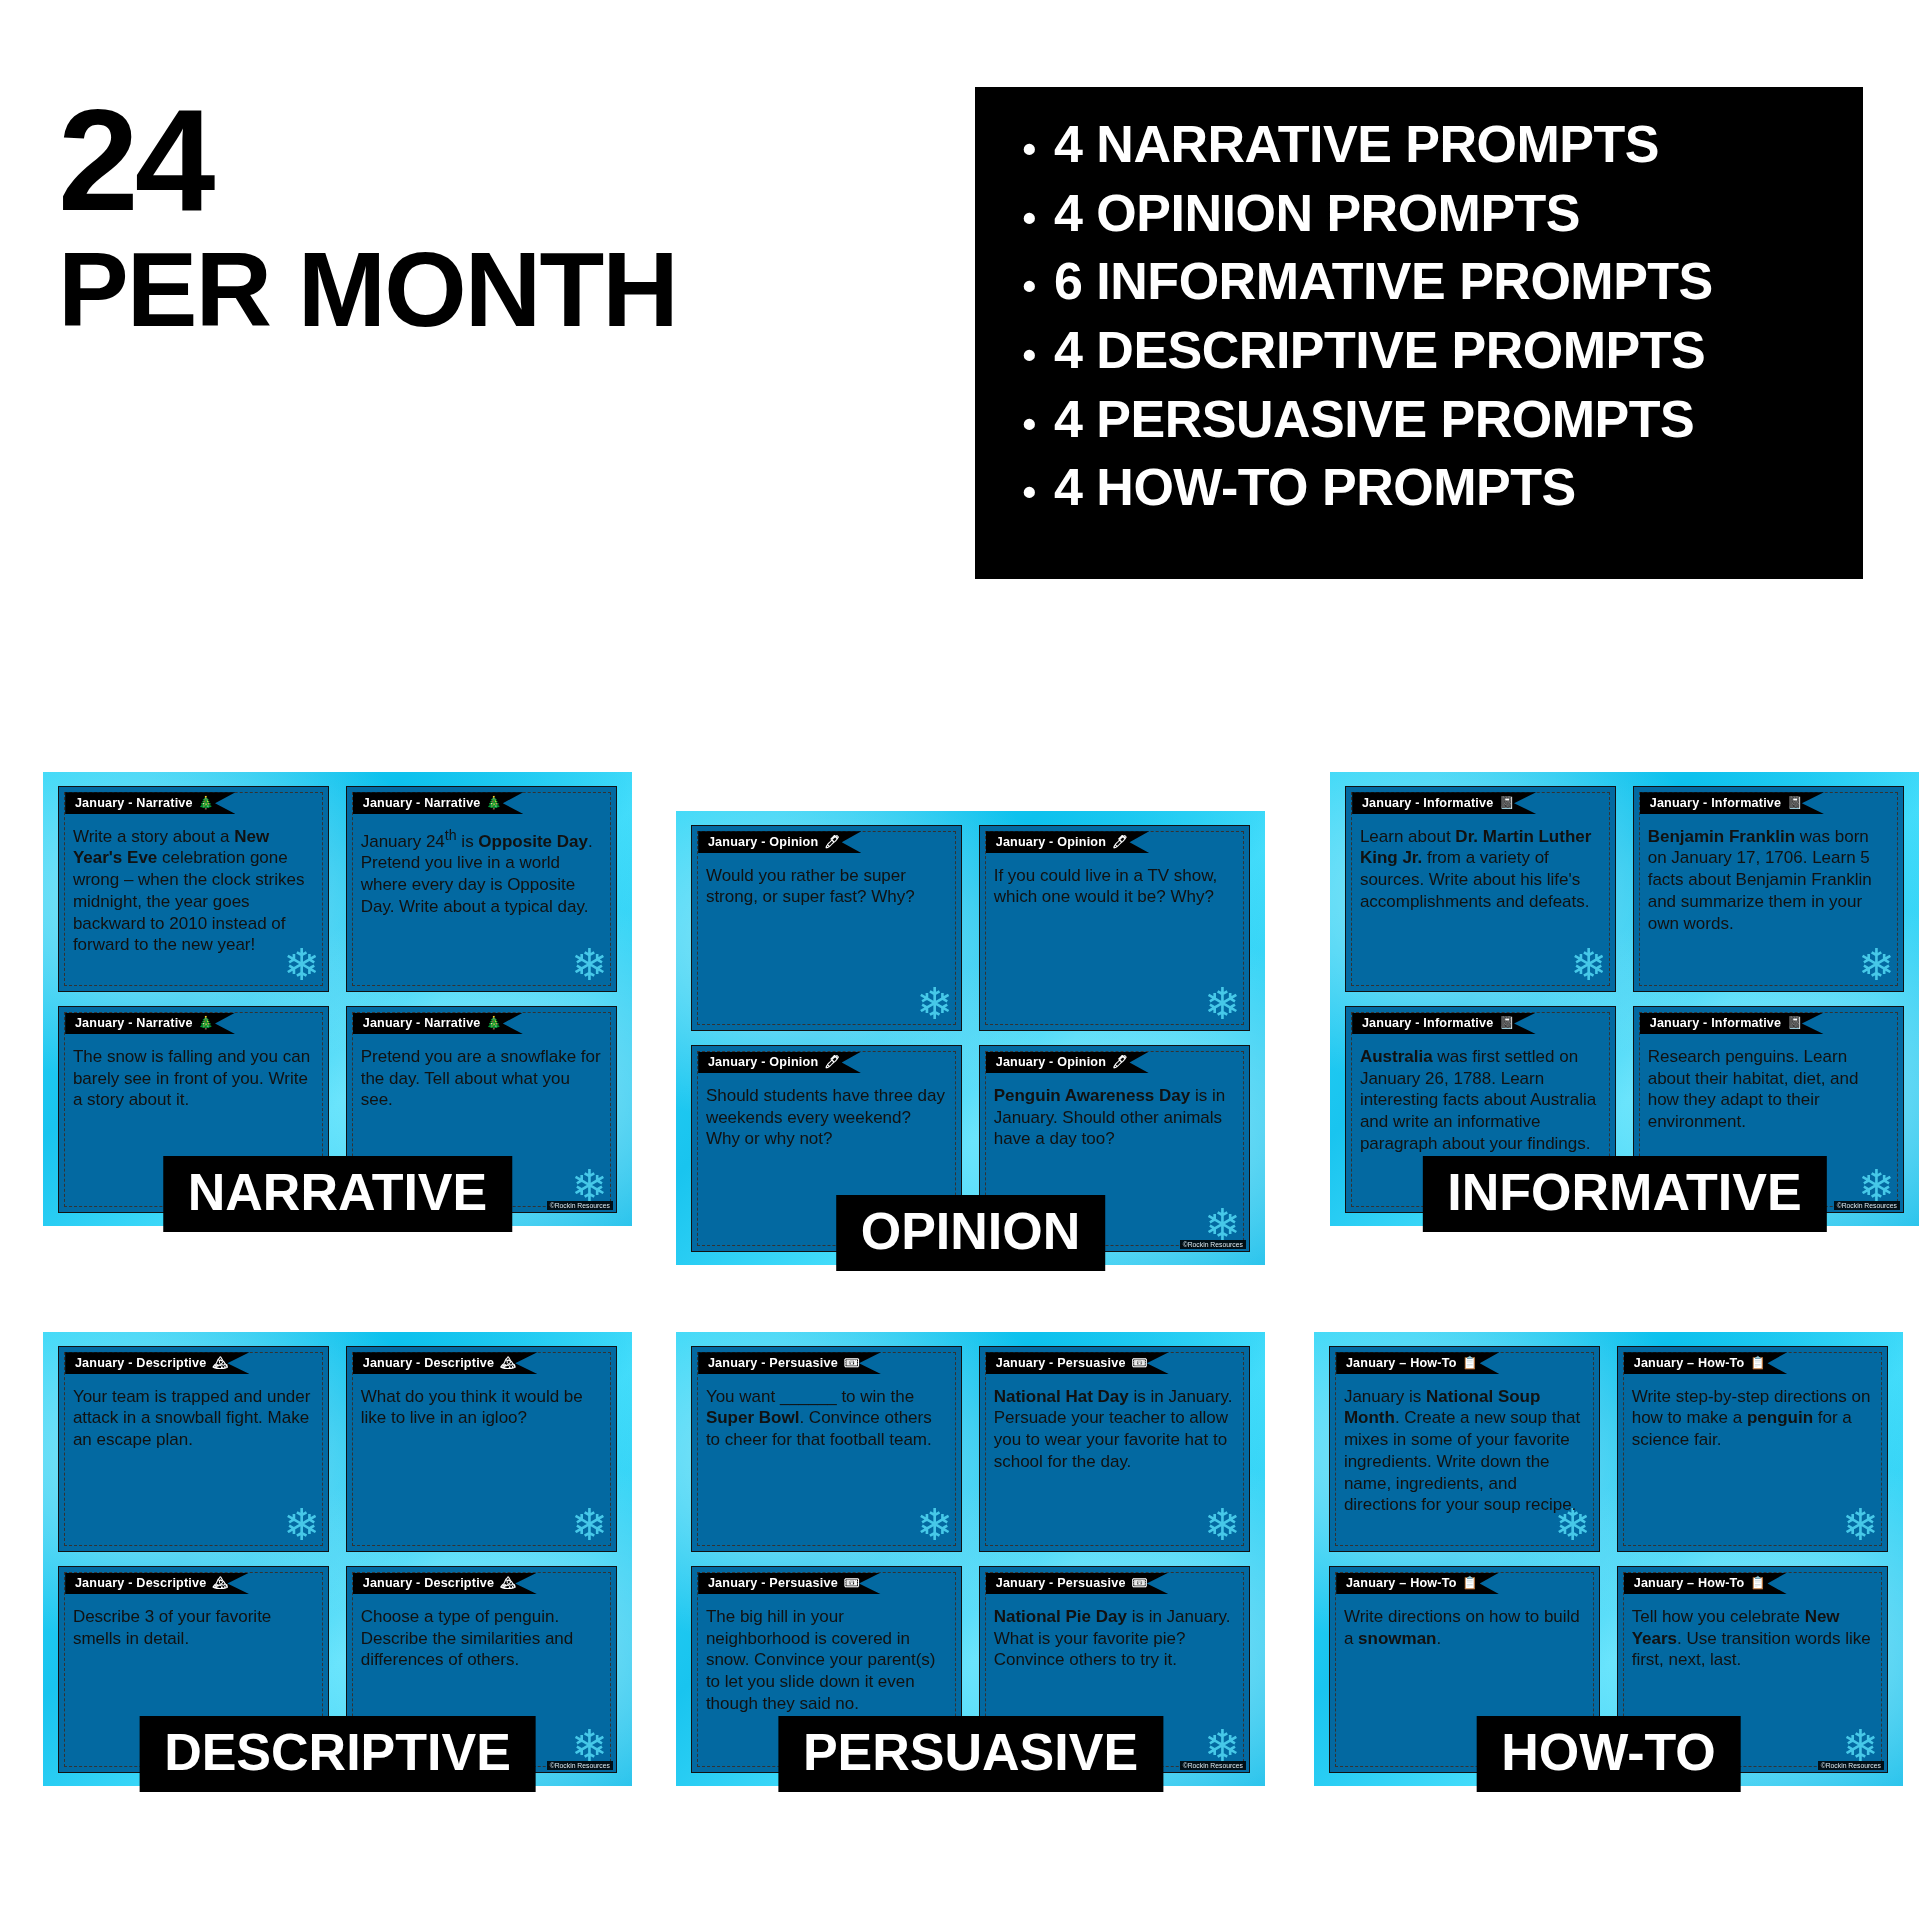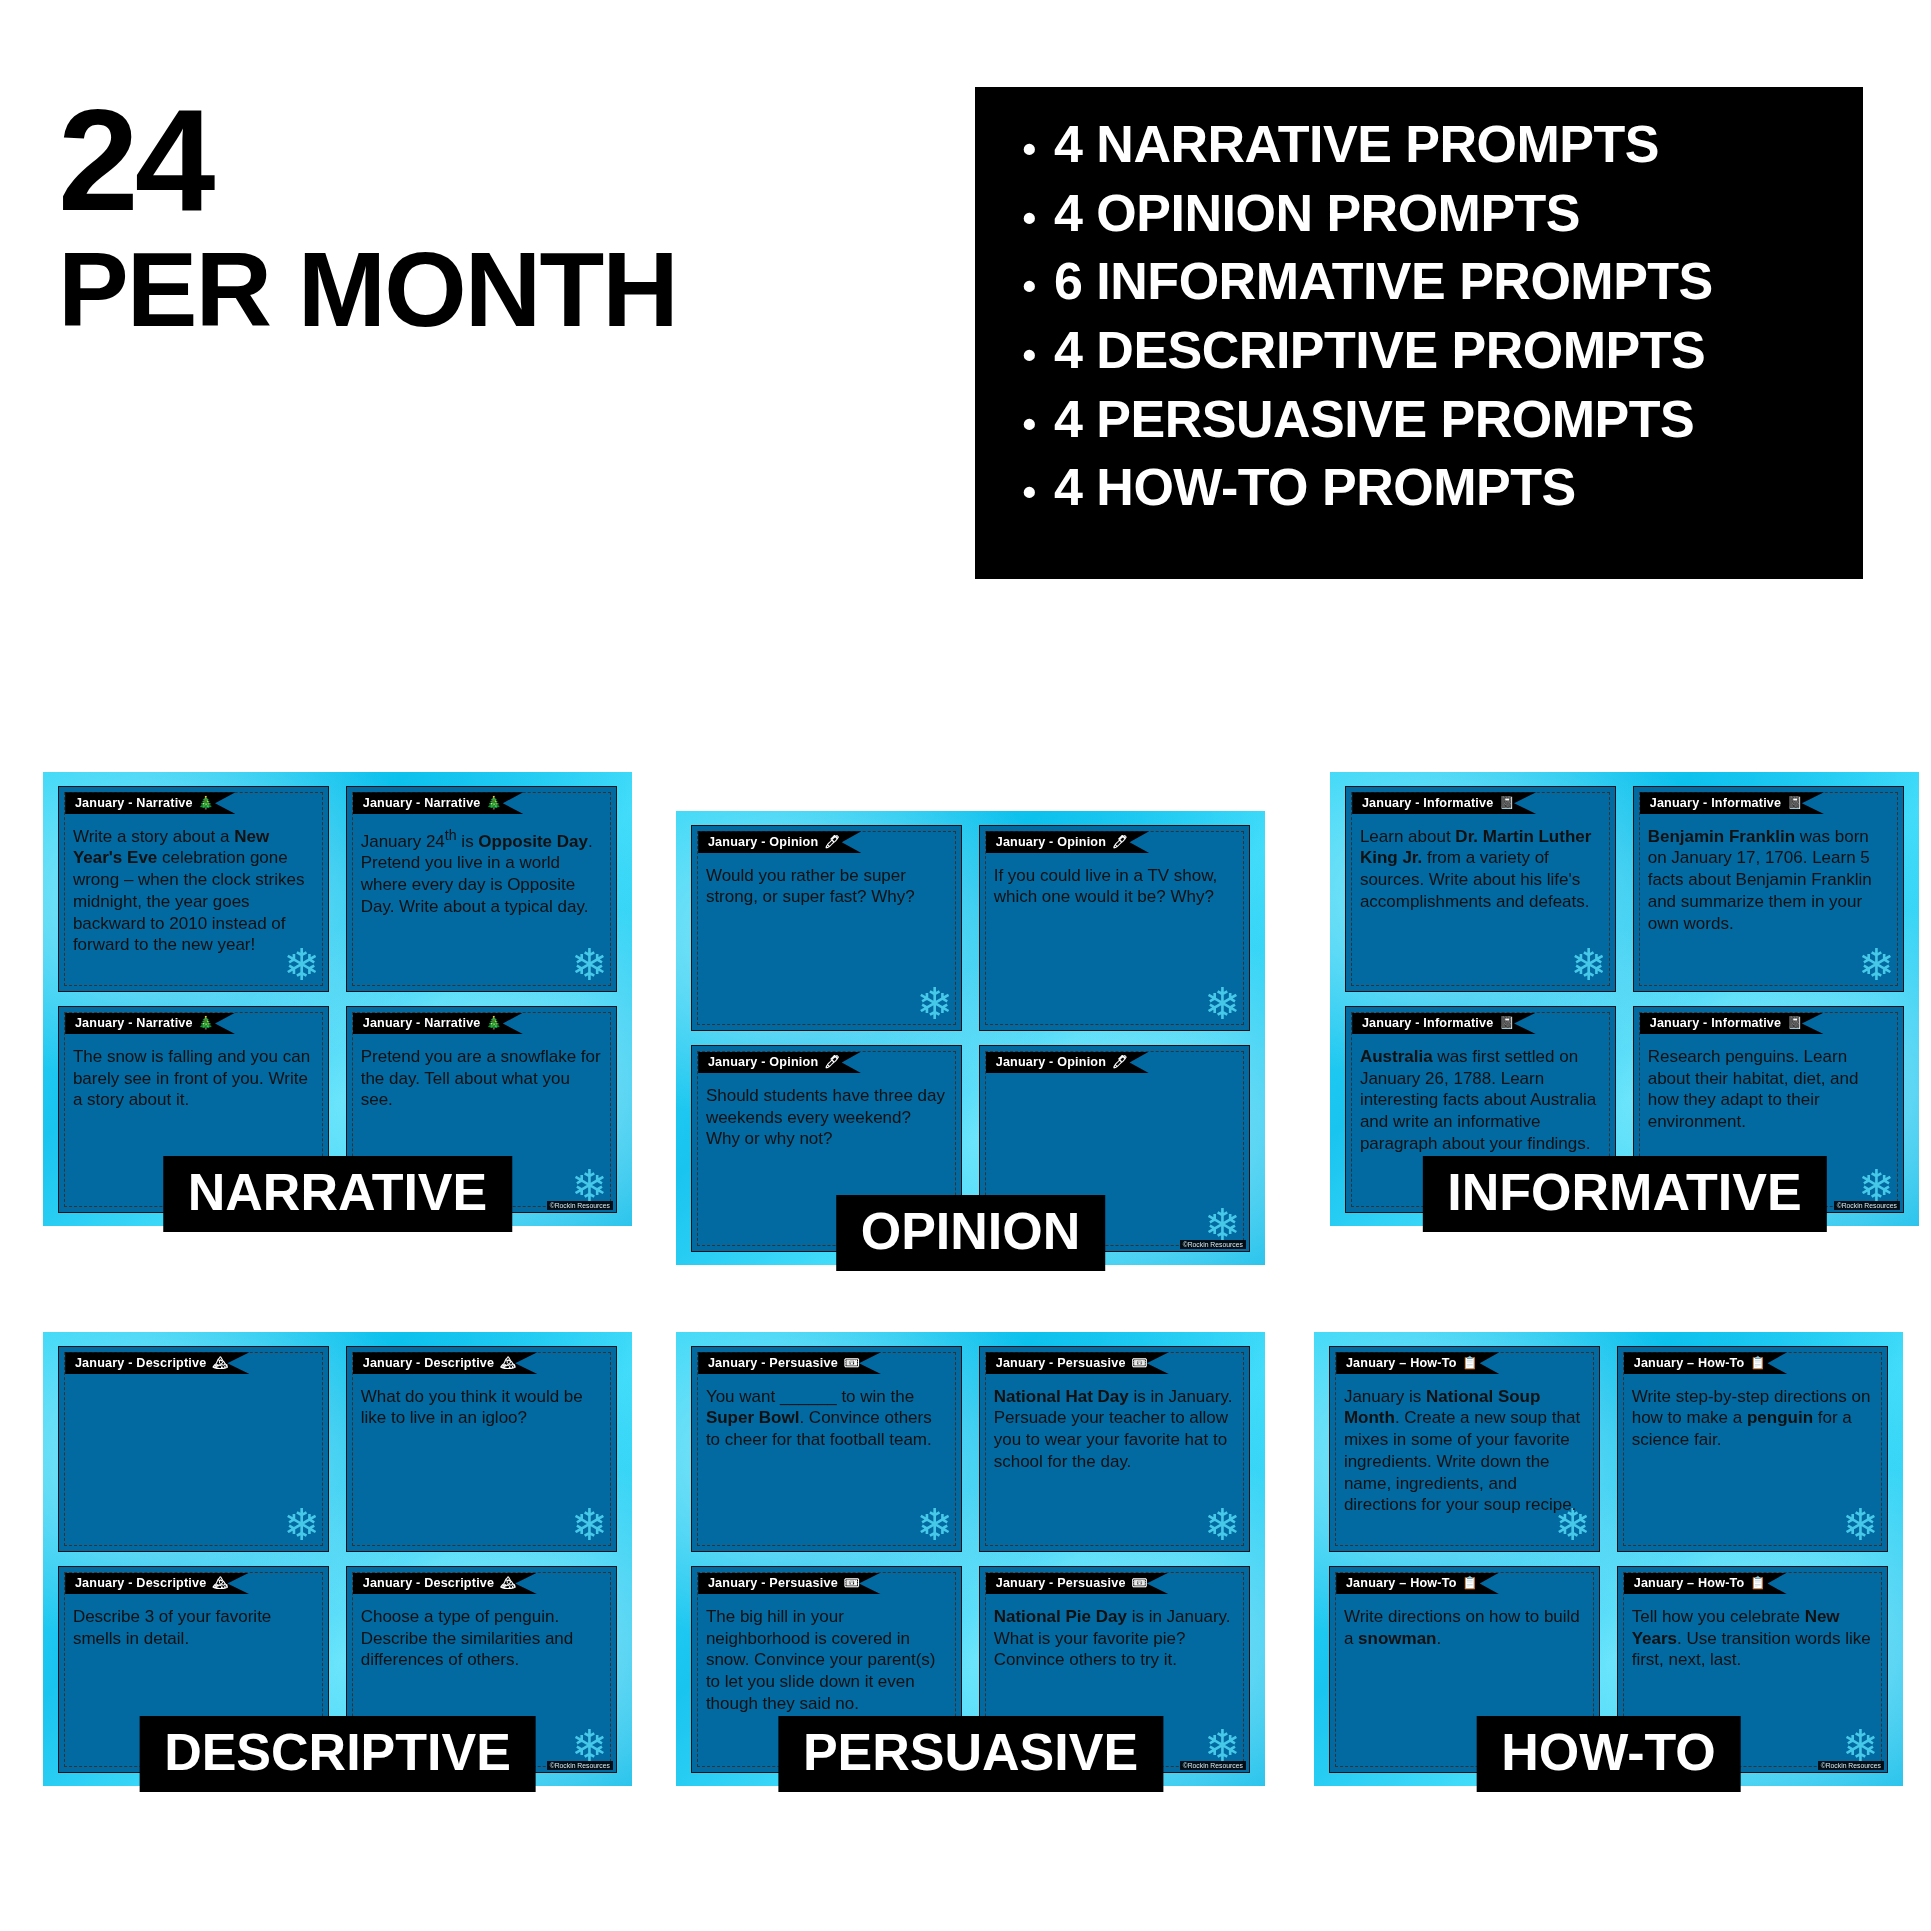--- a/index.html
+++ b/index.html
@@ -252,21 +252,21 @@
             <span>January - Opinion</span>
             <span class="tag-icon">🖊</span>
           </div><div class="card-body">If you could live in a TV show, which one would it be? Why?</div><div class="snow">❄</div></div>
         <div class="card"><div class="card-tag">
             <span>January - Opinion</span>
             <span class="tag-icon">🖊</span>
           </div><div class="card-body">Should students have three day weekends every weekend? Why or why not?</div><div class="snow">❄</div></div>
         <div class="card"><div class="card-tag">
             <span>January - Opinion</span>
             <span class="tag-icon">🖊</span>
-          </div><div class="snow">❄</div><div class="credit">©Rockin Resources</div></div>
+          </div><div class="card-body"><b>Penguin Awareness Day</b> is in January. Should other animals have a day too?</div><div class="snow">❄</div><div class="credit">©Rockin Resources</div></div>
       </div>
       <div class="set-label">OPINION</div>
     </div>
     <div class="set" style="left: 1330px; top: 0px;">
       <div class="set-bg"></div>
       <div class="cards">
         <div class="card"><div class="card-tag">
             <span>January - Informative</span>
             <span class="tag-icon">📓</span>
           </div><div class="card-body">Learn about <b>Dr. Martin Luther King Jr.</b> from a variety of sources. Write about his life's accomplishments and defeats.</div><div class="snow">❄</div></div>
@@ -284,21 +284,21 @@
           </div><div class="card-body">Research penguins. Learn about their habitat, diet, and how they adapt to their environment.</div><div class="snow">❄</div><div class="credit">©Rockin Resources</div></div>
       </div>
       <div class="set-label">INFORMATIVE</div>
     </div>
     <div class="set" style="left: 43px; top: 560px;">
       <div class="set-bg"></div>
       <div class="cards">
         <div class="card"><div class="card-tag">
             <span>January - Descriptive</span>
             <span class="tag-icon">🏔</span>
-          </div><div class="snow">❄</div></div>
+          </div><div class="card-body">Your team is trapped and under attack in a snowball fight. Make an escape plan.</div><div class="snow">❄</div></div>
         <div class="card"><div class="card-tag">
             <span>January - Descriptive</span>
             <span class="tag-icon">🏔</span>
           </div><div class="card-body">What do you think it would be like to live in an igloo?</div><div class="snow">❄</div></div>
         <div class="card"><div class="card-tag">
             <span>January - Descriptive</span>
             <span class="tag-icon">🏔</span>
           </div><div class="card-body">Describe 3 of your favorite smells in detail.</div><div class="snow">❄</div></div>
         <div class="card"><div class="card-tag">
             <span>January - Descriptive</span>

